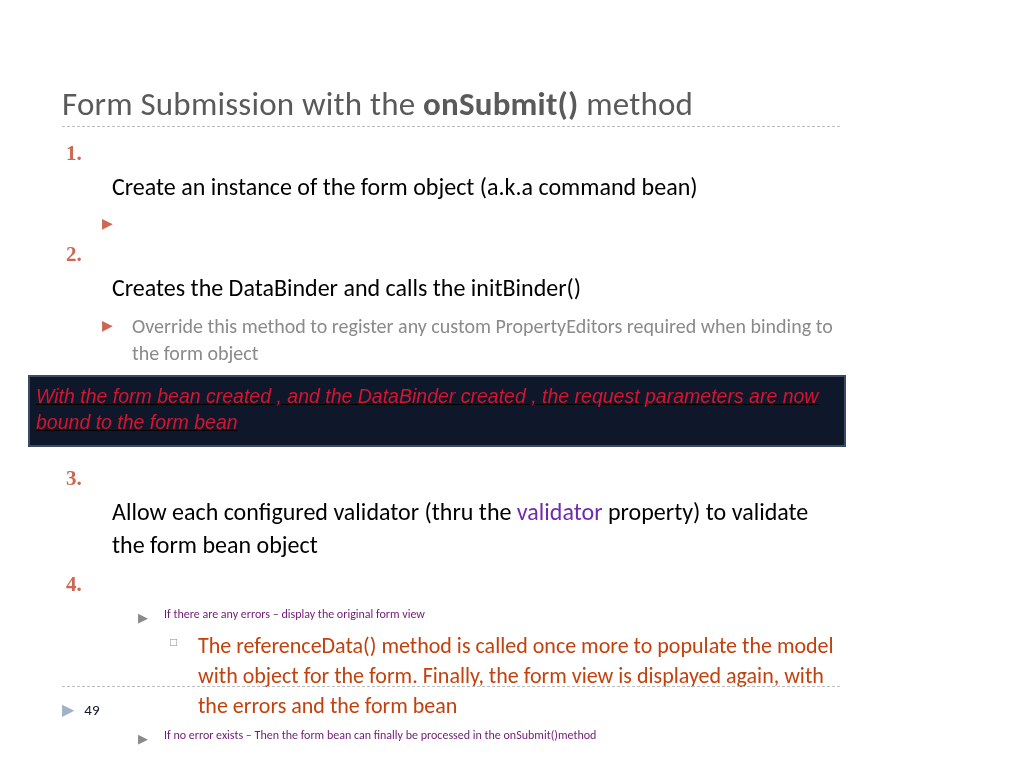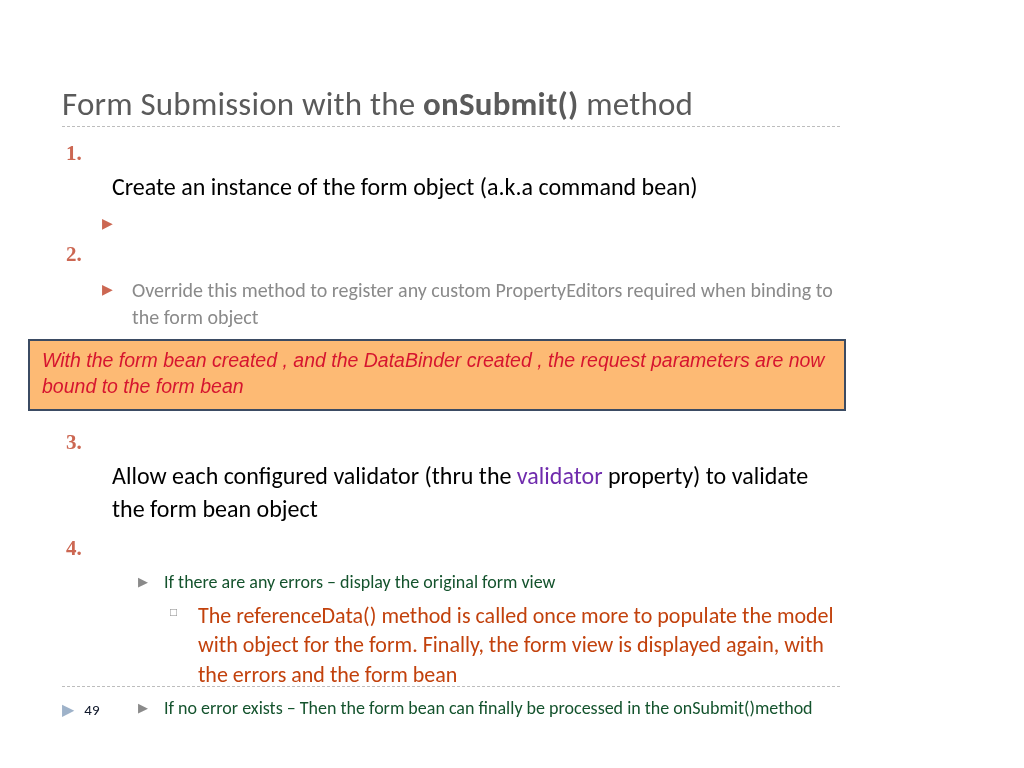--- a/index.html
+++ b/index.html
@@ -12,32 +12,33 @@
   .dashed-line-bottom { position: absolute; left: 62px; right: 44px; top: 686px; border-top: 1px dashed #bdbdbd; }
   .content { position: absolute; left: 62px; right: 44px; top: 138px; }
   .li1 { display: flex; margin-bottom: 8px; }
   .num { width: 50px; flex: none; text-align: left; padding-left: 4px; color: #cc6752; font-family: Georgia, serif; font-size: 21px; font-weight: 600; line-height: 1.3; padding-top:2px;}
   .li1-text { font-size: 24px; color: #000; line-height: 1.35; margin-top: 33px; }
   .li2 { display: flex; margin-left: 40px; margin-bottom: 8px; }
   .li2 .arrow { width: 30px; flex:none; color:#cc6752; font-size:14px; font-family: Arial; padding-top:4px; }
   .li2-text { font-size: 20px; color: #8a8a8a; line-height: 1.35; }
   .li2b { display:flex; margin-left: 76px; margin-bottom: 6px; }
   .li2b .arrow { width: 26px; flex:none; color:#8a8a8a; font-size:13px; font-family: Arial; padding-top:4px; }
-  .li2b-text { font-size: 18px; color:#14532d; line-height:1.35; }
+  .li2b-text { font-size: 12px; color:#701a75; line-height:1.35; }
   .li3 { display:flex; margin-left: 108px; margin-bottom: 6px; }
   .li3 .sq { width: 28px; flex:none; color:#8a8a8a; font-size:12px; font-family: Arial; padding-top:4px; }
   .li3-text { font-size: 22px; color:#c2410c; line-height:1.35; }
   .callout {
-    background: #fdba74;
+    background: #0f172a;
     border: 2px solid #3b4b63;
-    padding: 6px 6px 10px 12px;
+    padding: 6px 6px 10px 6px;
     margin-top: 6px;
     margin-bottom: 16px;
     margin-left: -34px;
     margin-right: -6px;
+    text-decoration: underline;
   }
   .callout-text { font-style: italic; color: #d6152f; font-size: 19.5px; line-height:1.35; font-family: "Segoe UI", Arial, sans-serif; }
   .emph-purple { color: #6f2bad; font-weight: 400; }
   .page-foot { position: absolute; left: 62px; bottom: 49px; display:flex; align-items:center; }
   .page-foot .arrow-big { color:#9eb2c9; font-size:16px; margin-right:10px; font-family: Arial;}
   .page-num { color:#0f172a; font-size:15px; }
 </style>
 </head>
 <body>
 
@@ -55,20 +56,21 @@
     <div class="li1">
       <div class="num">1.</div>
       <div class="li1-text">Create an instance of the form object (a.k.a command bean)</div>
     </div>
     <div class="li2">
       <div class="arrow">▶</div>
     </div>
 
     <div class="li1">
       <div class="num">2.</div>
+      <div class="li1-text">Creates the DataBinder and calls the initBinder()</div>
     </div>
     <div class="li2">
       <div class="arrow">▶</div>
       <div class="li2-text">Override this method to register any custom PropertyEditors required when binding to the form object</div>
     </div>
 
     <div class="callout">
       <div class="callout-text">With the form bean created , and the DataBinder created , the request parameters are now bound to the form bean</div>
     </div>
 

